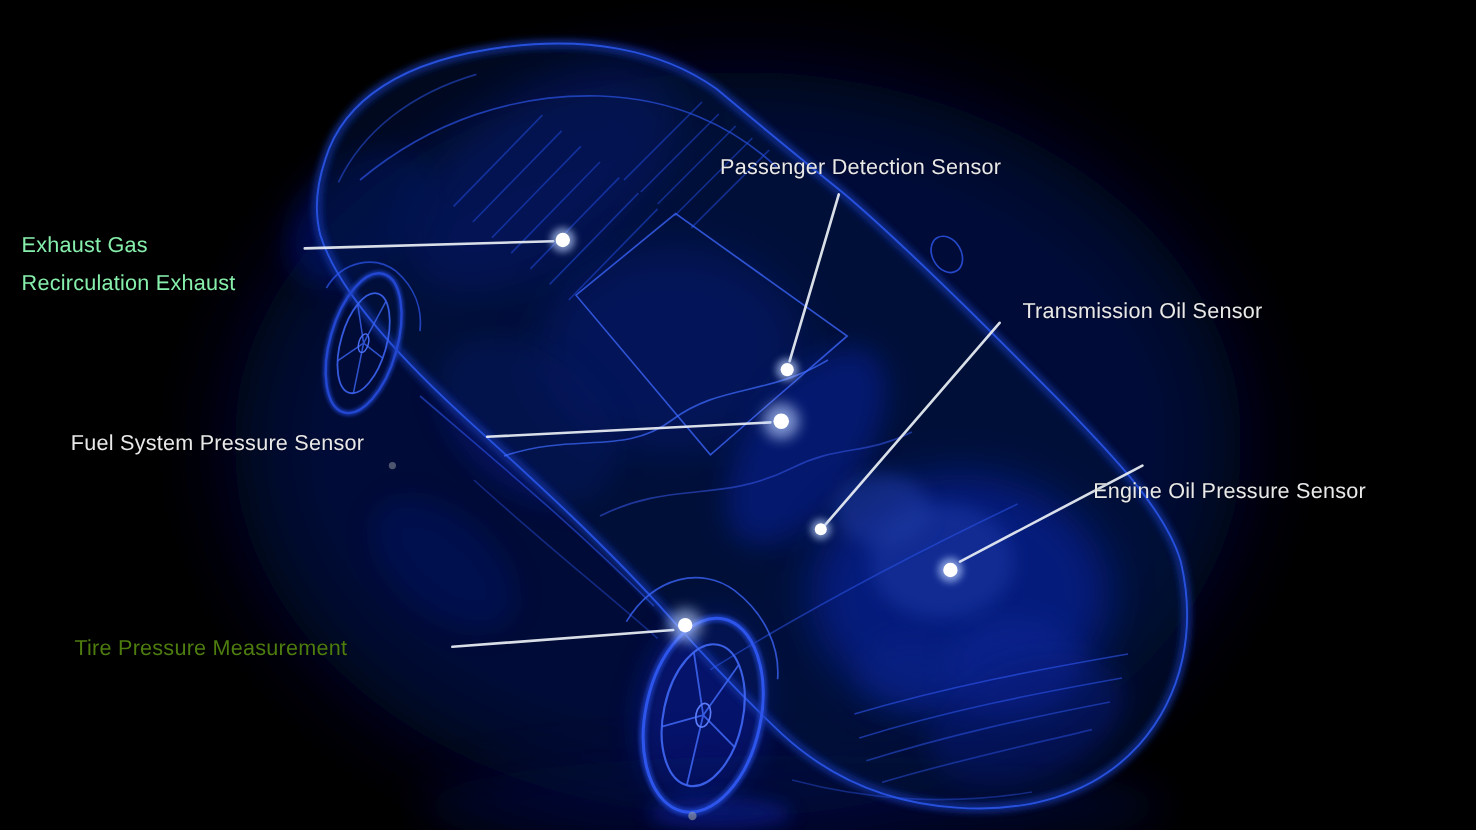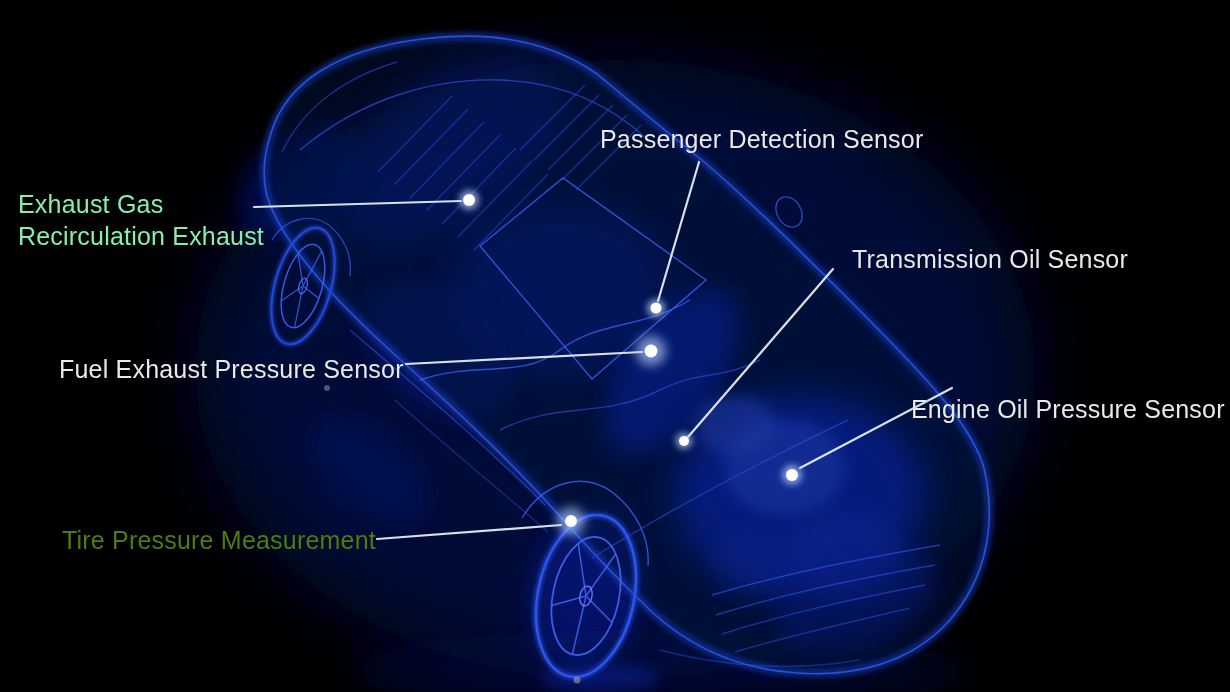--- a/index.html
+++ b/index.html
@@ -8,21 +8,21 @@
     width:1230px;height:692px;
     background:#000;
     overflow:hidden;
     font-family:"Liberation Sans",sans-serif;
   }
   #car-svg,#annot-svg{position:absolute;left:0;top:0;}
   #labels{position:absolute;left:0;top:0;width:100%;height:100%;pointer-events:none;}
   .sensor-label{
     position:absolute;
     color:#e9e9e9;
-    font-size:25px;
+    font-size:18px;
     line-height:32px;
     letter-spacing:.2px;
     white-space:nowrap;
     text-shadow:0 0 1px rgba(0,0,0,.6);
   }
   .leader{
     stroke:#eaeff5;
     stroke-width:2.2;
     stroke-linecap:round;
     opacity:.93;
@@ -205,21 +205,21 @@
         <div>Exhaust Gas</div>
         <div>Recirculation Exhaust</div>
       </div>
       <div class="sensor-label" style="left: 600px; top: 123px; color: rgb(233, 233, 233);">
         <div>Passenger Detection Sensor</div>
       </div>
       <div class="sensor-label" style="left: 852px; top: 243px; color: rgb(233, 233, 233);">
         <div>Transmission Oil Sensor</div>
       </div>
       <div class="sensor-label" style="left: 59px; top: 353px; color: rgb(233, 233, 233);">
-        <div>Fuel Exhaust Pressure Sensor</div>
+        <div>Fuel System Pressure Sensor</div>
       </div>
       <div class="sensor-label" style="left: 911px; top: 350px; color: rgb(233, 233, 233); margin-top: 43px;">
         <div>Engine Oil Pressure Sensor</div>
       </div>
       <div class="sensor-label" style="left: 62px; top: 524px; color: #4d7c0f;">
         <div>Tire Pressure Measurement</div>
       </div>
     </div>
 </div>
 

